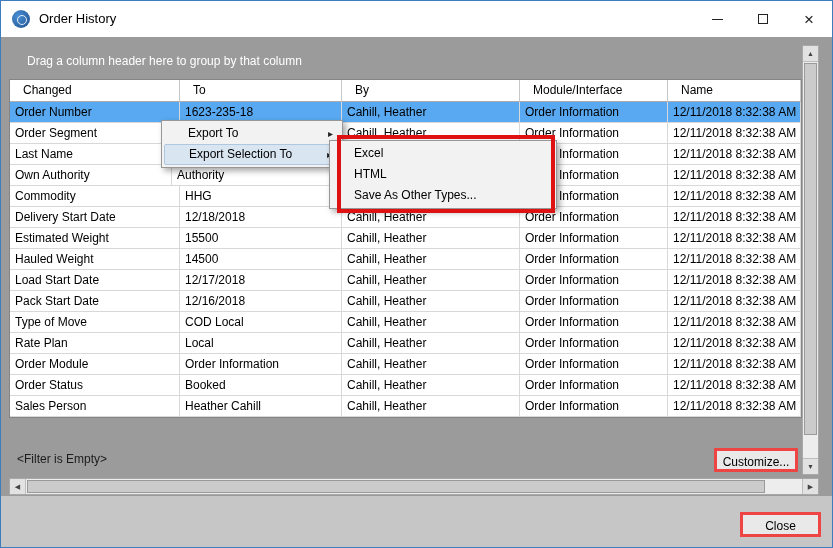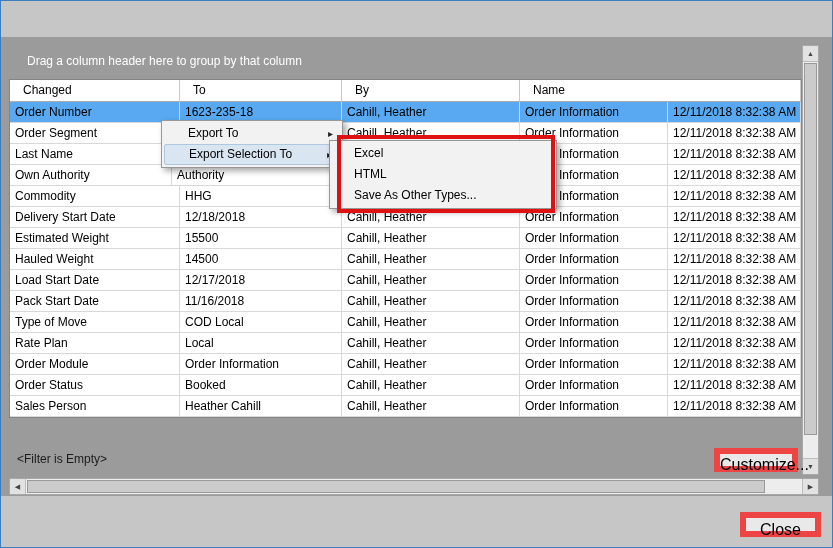--- a/index.html
+++ b/index.html
@@ -61,21 +61,21 @@
     background: #EDEDED; border: 1px solid #A8A8A8; }
   .hscroll .sb-arrow { position: absolute; top: 0; bottom: 0; width: 16px; display: flex;
     align-items: center; justify-content: center; font-size: 7px; color: #444; background: #E2E2E2; }
   .hscroll .left { left: 0; border-right: 1px solid #BDBDBD; }
   .hscroll .right { right: 0; border-left: 1px solid #BDBDBD; }
   .hscroll .thumb { position: absolute; top: 1px; bottom: 1px; left: 17px; width: 738px;
     background: #CBCBCB; border: 1px solid #9A9A9A; }
 
   
   .filter-text { position: absolute; left: 16px; top: 443px; height: 30px; line-height: 30px; color: #1C1C1C; }
-  .btn { background: #E9E9E9; border: 6px solid #ef4444; text-align: center; font-size: 16px; cursor: default; }
+  .btn { background: #E9E9E9; border: 3px solid #ef4444; text-align: center; font-size: 12px; cursor: default; }
   .customize-btn { position: absolute; left: 713px; top: 447px; width: 84px; height: 24px; line-height: 22px; }
   .close-btn { position: absolute; left: 739px; top: 511px; width: 81px; height: 25px; line-height: 23px; }
 
   
   .menu { background: #F2F2F2; border: 1px solid #979797; box-shadow: 3px 3px 6px rgba(0,0,0,0.35); padding: 2px; }
   .context-menu { position: absolute; left: 160px; top: 119px; width: 182px; z-index: 30; }
   .submenu { position: absolute; left: 328px; top: 139px; width: 228px; z-index: 31; }
   .menu-item { position: relative; height: 21px; line-height: 21px; padding-left: 24px; white-space: nowrap; }
   .menu-item.highlighted { background: #DAE5F2; border: 1px solid #AFC8E0; border-radius: 2px; line-height: 19px; }
   .submenu .menu-item { padding-left: 22px; }
@@ -84,32 +84,48 @@
 
   
   .annotation { position: absolute; left: 336px; top: 134px; width: 218px; height: 78px;
     border: 4px solid var(--annot-red, #DE1212); z-index: 40; pointer-events: none; }
 </style>
 </head>
 <body>
 
 <div class="window">
 
+  <div class="titlebar">
+    <span class="app-icon"></span>
+    <span class="title">Order History</span>
+    <div class="win-controls">
+      <div class="win-btn">
+        <span class="glyph-min"></span>
+      </div>
+      <div class="win-btn">
+        <span class="glyph-max"></span>
+      </div>
+      <div class="win-btn">
+        <span class="glyph-close">×</span>
+      </div>
+    </div>
+  </div>
 
   <div class="content-bg"></div>
 
   <div class="group-bar">
     <span>Drag a column header here to group by that column</span>
   </div>
 
   <div class="grid">
     <div class="grid-header">
       <div class="hcell c0">Changed</div>
       <div class="hcell c1">To</div>
       <div class="hcell c2">By</div>
+      <div class="hcell c3">Module/Interface</div>
       <div class="hcell c4">Name</div>
     </div>
     <div class="grid-body">
         <div class="grid-row selected">
       <div class="cell c0">Order Number</div>
       <div class="cell c1">1623-235-18</div>
       <div class="cell c2">Cahill, Heather</div>
       <div class="cell c3">Order Information</div>
       <div class="cell c4">12/11/2018 8:32:38 AM</div>
     </div>
@@ -164,21 +180,21 @@
     </div>
         <div class="grid-row">
       <div class="cell c0">Load Start Date</div>
       <div class="cell c1">12/17/2018</div>
       <div class="cell c2">Cahill, Heather</div>
       <div class="cell c3">Order Information</div>
       <div class="cell c4">12/11/2018 8:32:38 AM</div>
     </div>
         <div class="grid-row">
       <div class="cell c0">Pack Start Date</div>
-      <div class="cell c1">11/16/2018</div>
+      <div class="cell c1">12/16/2018</div>
       <div class="cell c2">Cahill, Heather</div>
       <div class="cell c3">Order Information</div>
       <div class="cell c4">12/11/2018 8:32:38 AM</div>
     </div>
         <div class="grid-row">
       <div class="cell c0">Type of Move</div>
       <div class="cell c1">COD Local</div>
       <div class="cell c2">Cahill, Heather</div>
       <div class="cell c3">Order Information</div>
       <div class="cell c4">12/11/2018 8:32:38 AM</div>

